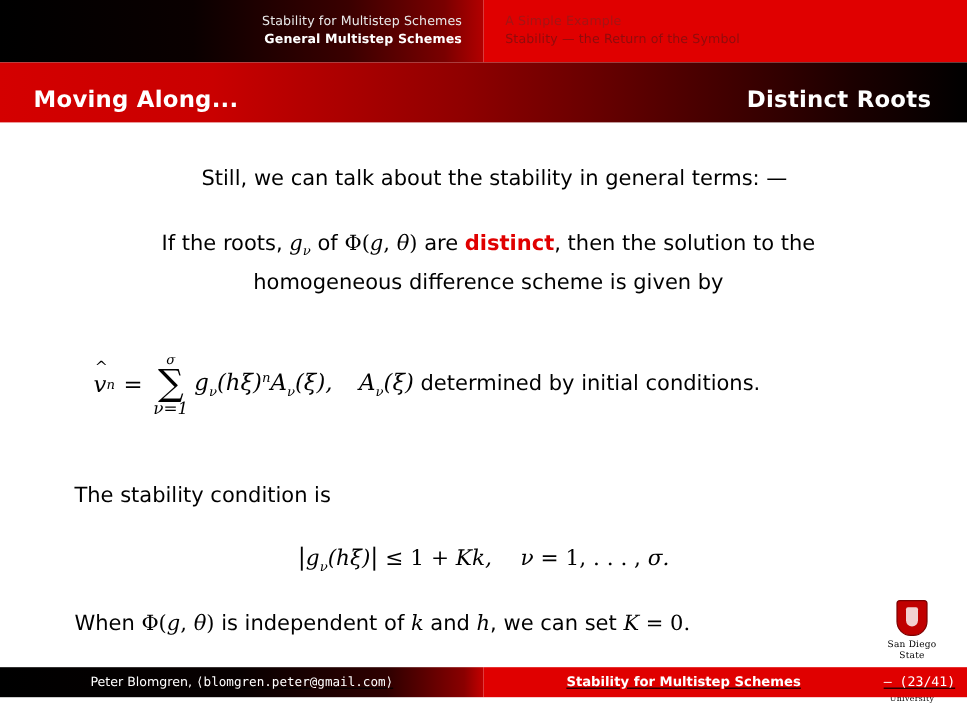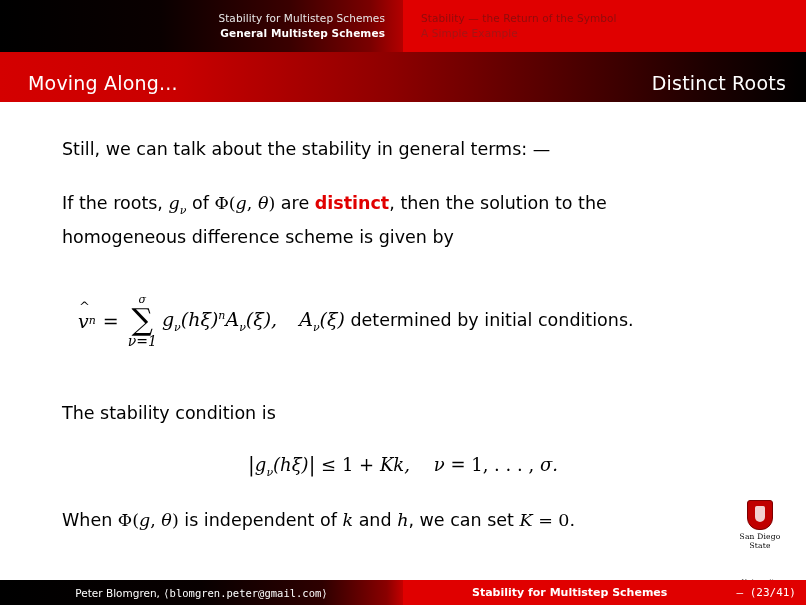--- a/index.html
+++ b/index.html
@@ -73,21 +73,22 @@
   .titlebar {
     position: absolute;
     top: 52px; left: 0;
     width: 806px;
     height: 62px;
     background: linear-gradient(to right, #d40000 0%, #c90000 22%, #8f0000 48%, #4a0000 72%, #1c0000 88%, #000000 100%);
     display: flex;
     align-items: center;
     justify-content: space-between;
     box-sizing: border-box;
-    padding: 0 20px 0 28px;
+    padding: 0 30px 0 28px;
+    font-weight: bold;
   }
   .titlebar .tb-left {
     color: #ffffff;
     font-size: 19px;
     letter-spacing: 0.2px;
   }
   .titlebar .tb-right {
     color: #ffffff;
     font-size: 19px;
     letter-spacing: 0.2px;
@@ -99,20 +100,21 @@
     top: 102px; left: 0;
     width: 806px;
     height: 478px;
     background: #ffffff;
   }
   .para {
     position: absolute;
     font-size: 17.5px;
     color: #000000;
     line-height: 27px;
+    text-align: center;
   }
   .math {
     font-family: "DejaVu Serif", serif;
     font-style: italic;
   }
   .mathup {
     font-family: "DejaVu Serif", serif;
     font-style: normal;
   }
   .distinct {
@@ -224,24 +226,25 @@
     font-size: 6.5px;
     font-family: "DejaVu Serif", serif;
     color: #000;
     letter-spacing: 0.3px;
     margin-top: 28px;
   }
 
   
   .footer {
     position: absolute;
-    top: 580px; left: 0;
+    top: 556px; left: 0;
     width: 806px;
     height: 25px;
     display: flex;
+    text-decoration: underline;
   }
   .footer-left {
     width: 403px;
     height: 25px;
     background: linear-gradient(to right, #000000 0%, #080000 50%, #2e0000 80%, #8a0000 96%, #c40000 100%);
     display: flex;
     align-items: center;
     justify-content: center;
   }
   .footer-left .fl-text {
@@ -279,22 +282,22 @@
 </style>
 </head>
 <body>
 
 <div class="header">
   <div class="header-left">
     <div class="hl-line">Stability for Multistep Schemes</div>
     <div class="hl-line active">General Multistep Schemes</div>
   </div>
   <div class="header-right">
+    <div class="hr-line dim">A Simple Example</div>
     <div class="hr-line">Stability — the Return of the Symbol</div>
-    <div class="hr-line dim">A Simple Example</div>
   </div>
 </div>
 
 <div class="titlebar">
   <div class="tb-left">Moving Along...</div>
   <div class="tb-right">Distinct Roots</div>
 </div>
 
 <div class="slide">
 

